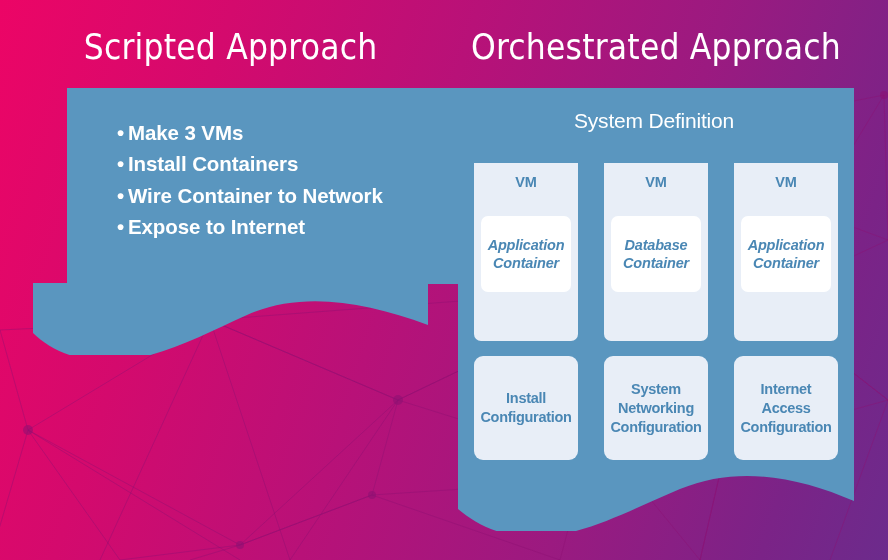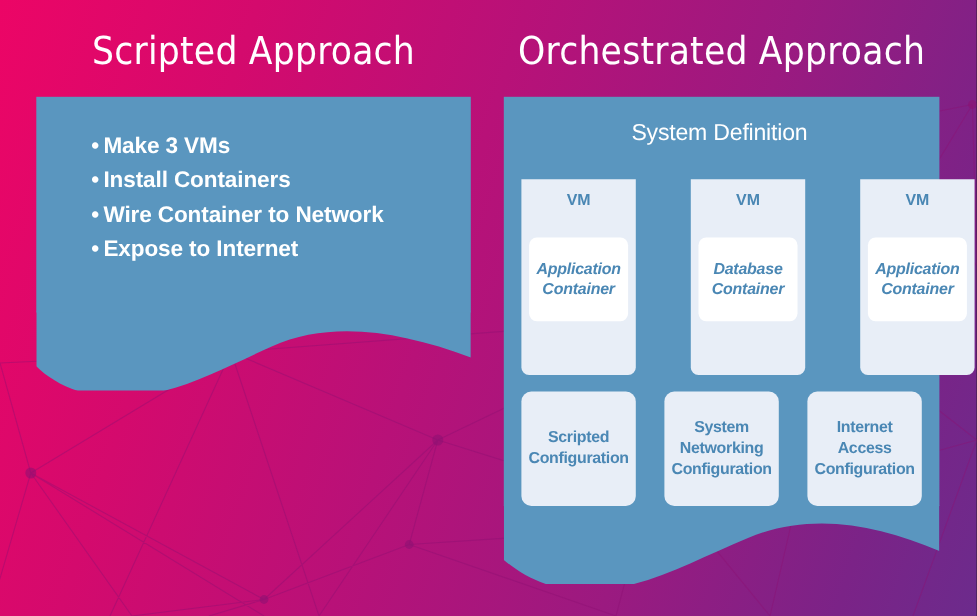--- a/index.html
+++ b/index.html
@@ -49,21 +49,21 @@
     width: 100%;
   }
   .panel-wave {
     display: block;
     width: 100%;
     height: 72px;
     margin-top: -1px;
   }
   #panel-left  { left: 33px;  width: 395px; }
   #panel-right { left: 458px; width: 396px; }
-  #panel-left .panel-body  { height: 196px; }
+  #panel-left .panel-body  { height: 196px; margin-left: 34px; }
   #panel-right .panel-body { height: 372px; }
 
   
   #bullet-list {
     position: absolute;
     left: 50px;
     top: 29px;
     margin: 0;
     padding: 0;
     list-style: none;
@@ -90,21 +90,21 @@
     color: #ffffff;
     font-size: 21px;
     font-weight: normal;
     letter-spacing: -0.2px;
   }
 
   #vm-row {
     position: absolute;
     left: 16px;
     top: 75px;
-    width: 412px;
+    width: 364px;
     display: flex;
     justify-content: space-between;
   }
   .vm-card {
     width: 104px;
     height: 178px;
     background: #e8eef7;
     border-radius: 0 0 7px 7px;
     position: relative;
   }
@@ -249,21 +249,21 @@
         <div class="vm-card">
           <div class="vm-label">VM</div>
           <div class="container-card">
             <span>Application Container</span>
           </div>
         </div>
       </div>
 
       <div id="config-row">
         <div class="config-card">
-          <span>Scripted Configuration</span>
+          <span>Install Configuration</span>
         </div>
         <div class="config-card">
           <span>System Networking Configuration</span>
         </div>
         <div class="config-card">
           <span>Internet Access Configuration</span>
         </div>
       </div>
 
     </div>

